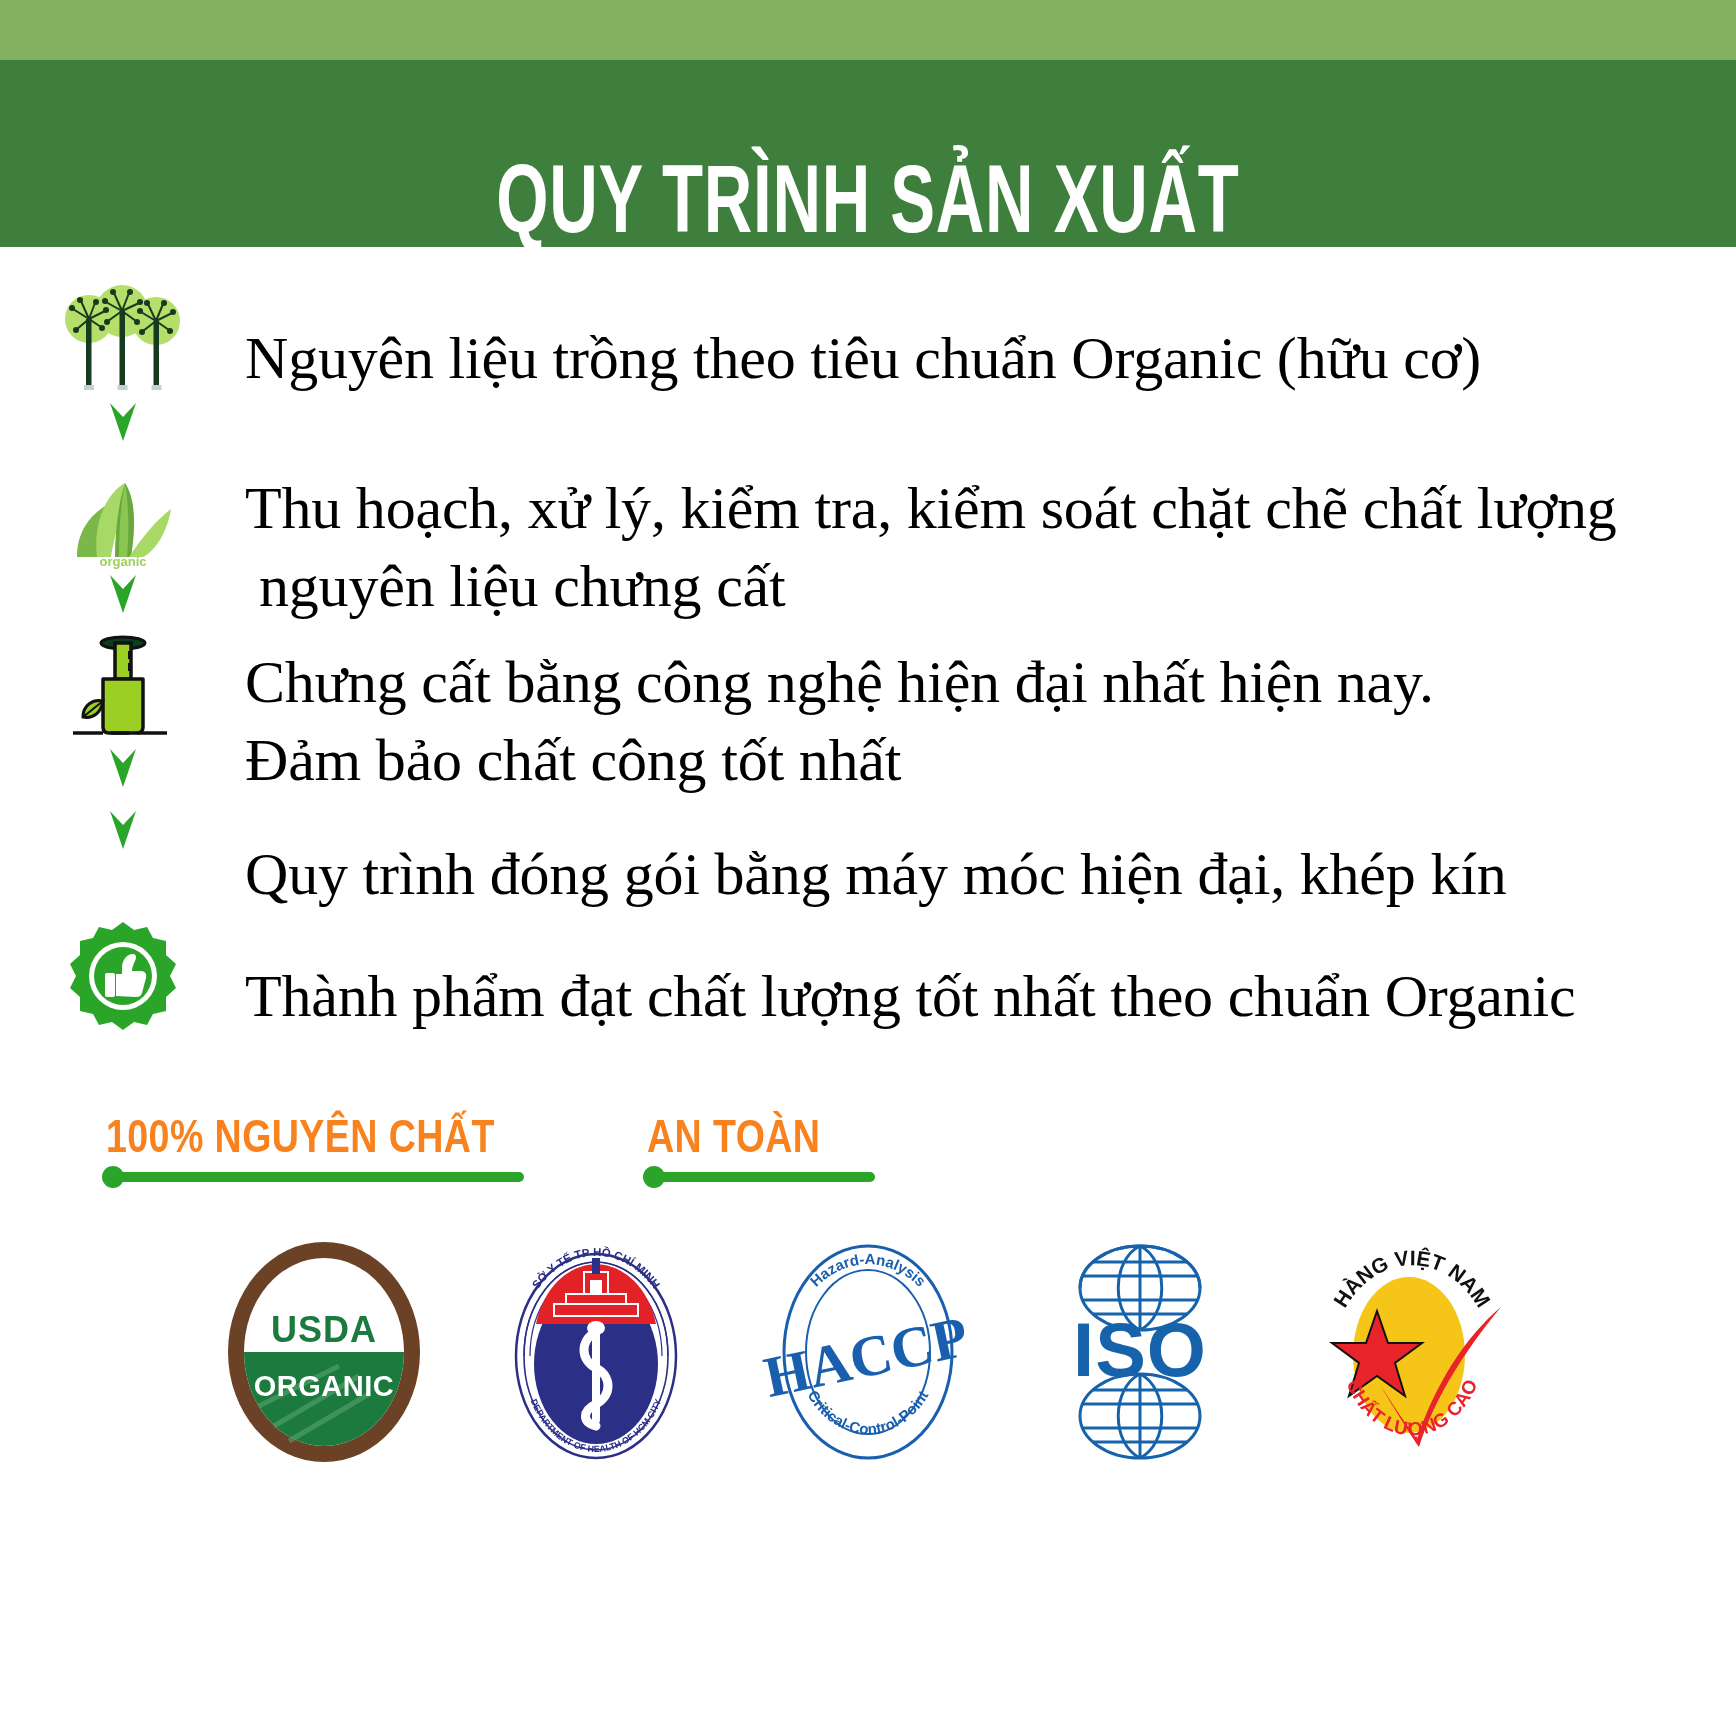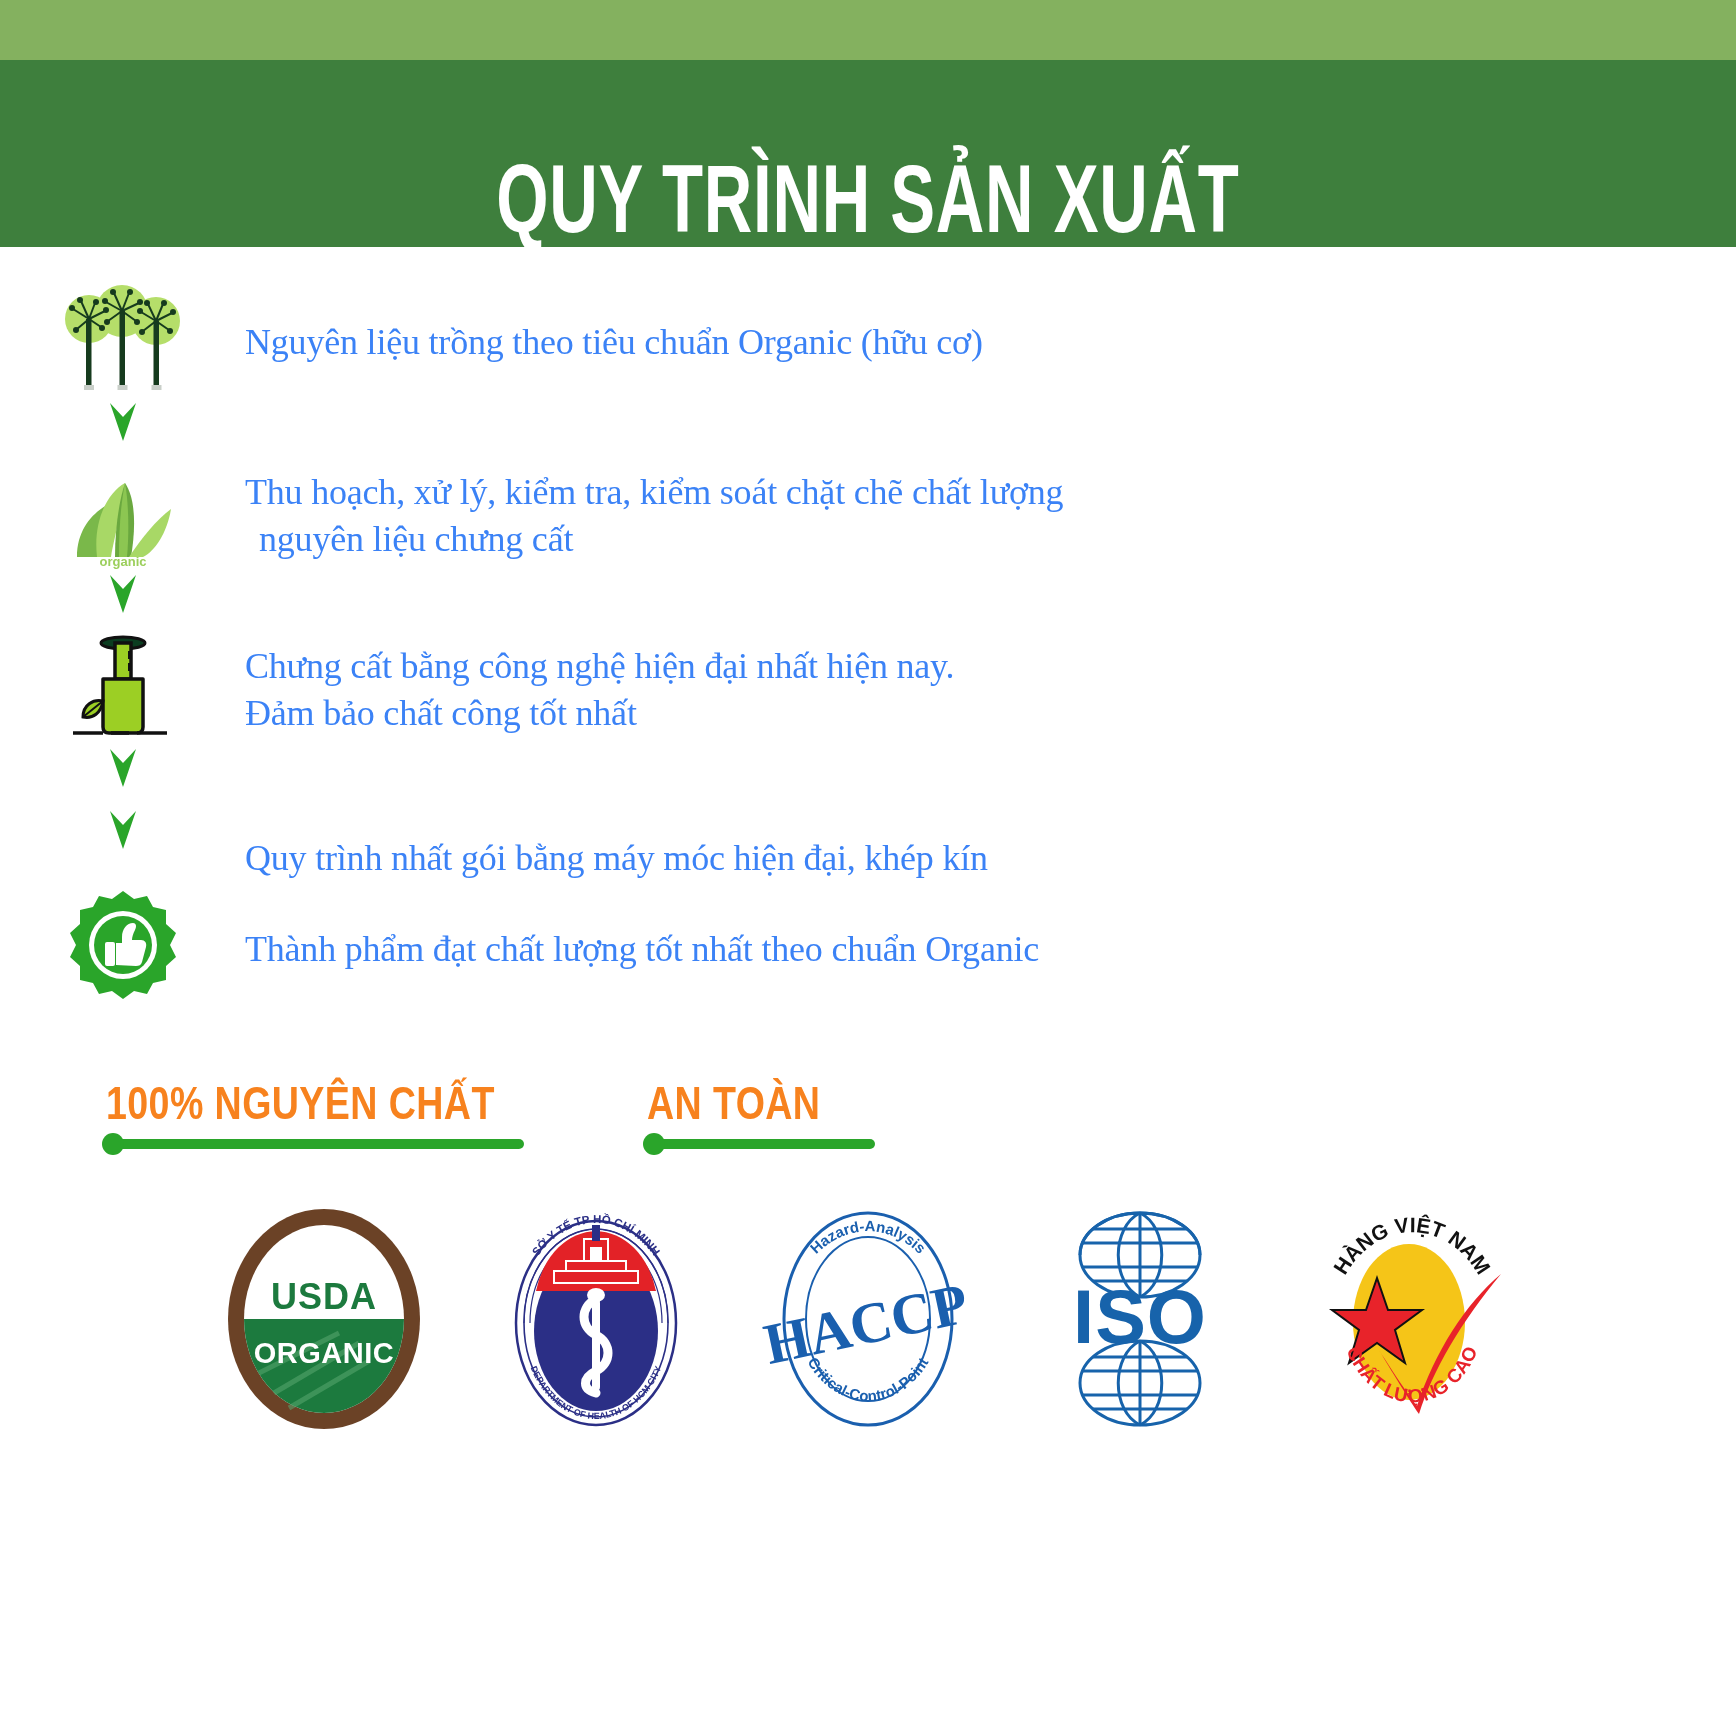--- a/index.html
+++ b/index.html
@@ -48,22 +48,22 @@
     display:flex;align-items:center;justify-content:center;
     position:relative;
   }
   .arrow-box{
     height:56px;width:40px;
     display:flex;align-items:center;justify-content:center;
   }
   .text-col{
     flex:1;
     padding-top:6px;
-    color:#3b82f6;
-    font-size:36px;
+    color:#000000;
+    font-size:60px;
     line-height:1.30;
     font-family:"Liberation Serif", serif;
     letter-spacing:-0.2px;
   }
   .text-col .l2{display:block;padding-left:14px;}
 
   
   .step.s1{margin-top:0px;}
   .step.s2{margin-top:4px;}
   .step.s3{margin-top:6px;}
@@ -266,21 +266,21 @@
 
     <div class="step s4">
       <div class="icon-col">
         <div class="arrow-box">
           <svg width="34" height="52" viewBox="0 0 34 52">
             <path d="M4 4 L17 42 L30 4 L17 18 Z" fill="#2aa52a"></path>
           </svg>
         </div>
       </div>
       <div class="text-col">
-        <span>Quy trình nhất gói bằng máy móc hiện đại, khép kín</span>
+        <span>Quy trình đóng gói bằng máy móc hiện đại, khép kín</span>
       </div>
     </div>
 
     <div class="step s5">
       <div class="icon-col">
         <div class="icon-box">
           <svg width="128" height="118" viewBox="0 0 128 118">
             <g fill="#2aa52a">
               <path d="M64 4
                        L75 12 L88 9 L94 20 L107 23 L107 37 L117 46 L111 58

